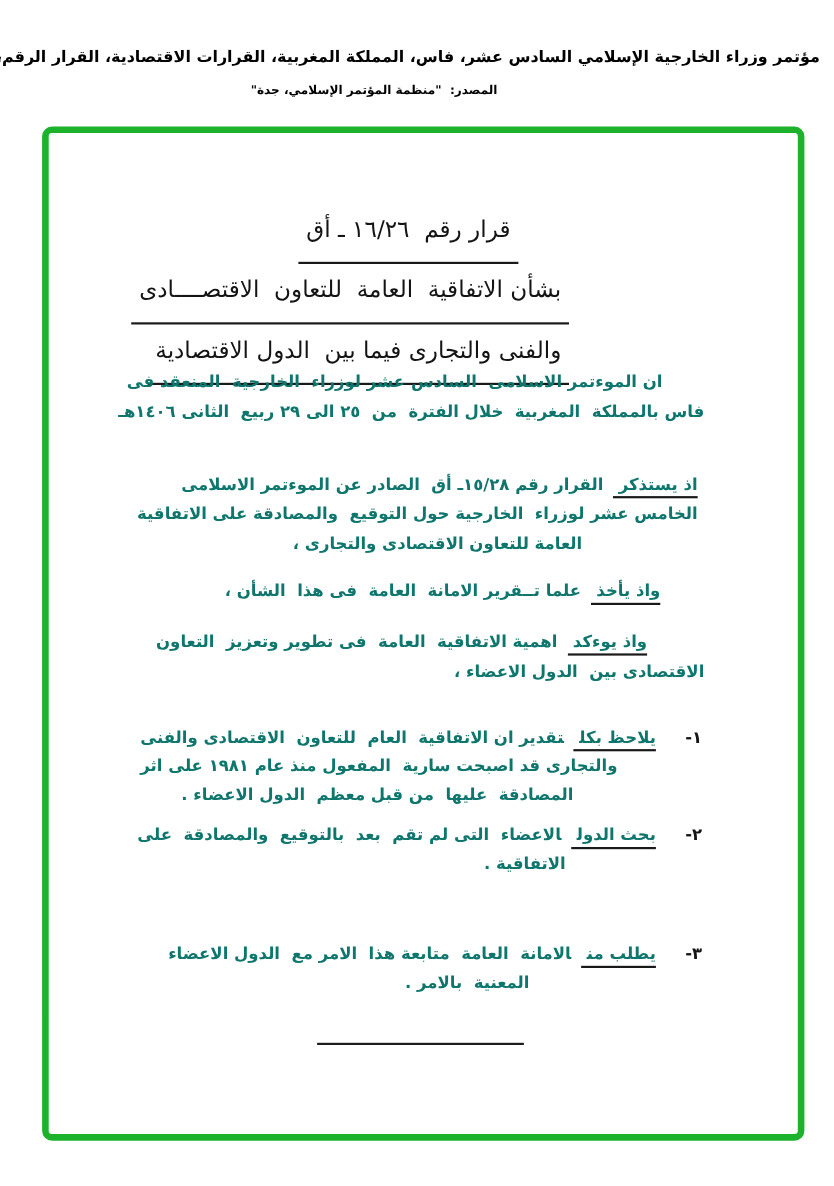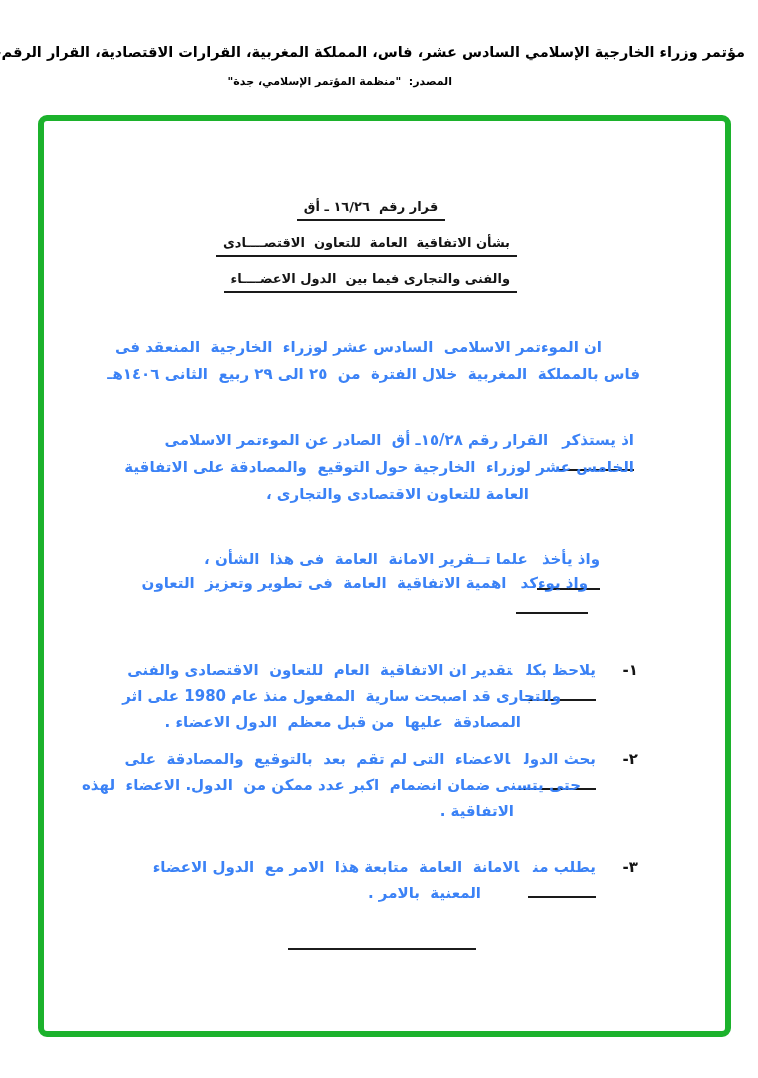--- a/index.html
+++ b/index.html
@@ -23,38 +23,38 @@
     position:absolute; left:38px; top:115px; width:693px; height:922px;
     box-sizing:border-box; border:6px solid #1cb22c; border-radius:9px;
     background:#ffffff;
   }
   
   .doc-title {
     position:absolute; top:196px; left:225px; width:292px; text-align:center;
   }
   .t-row { margin-bottom:11px; }
   .t-line {
-    display:inline-block; font-weight:bold; font-size:13px;
-    border-bottom:2px solid #1a1a1a; padding:0 7px 5px; white-space:pre;
+    display:inline-block; font-weight:normal; font-size:21px;
+    border-bottom:2px solid #1a1a1a; padding:0 7px 18px; white-space:pre;
   }
   .para { position:absolute; }
   .line {
     white-space:pre; text-align:right; font-weight:bold; font-size:15px;
-    line-height:27px; color:#3b82f6;
+    line-height:27px; color:#0f766e;
   }
   .lead {
-    border-bottom:2px solid #1a1a1a; padding-bottom:20px; padding-left:5px;
+    border-bottom:2px solid #1a1a1a; padding-bottom:2px; padding-left:5px;
     margin-left:9px;
   }
   .pb1 { top:334px; right:118px; }
   .pb1 .li0 { padding-right:38px; }
   .pb1 .li2 { padding-right:135px; }
   .pb2 { top:427px; right:124px; }
   .pb2 .li2 { padding-right:105px;text-align:right; }
-  .pb3 { top:524px; right:118px;margin-top:22px; }
+  .pb3 { top:524px; right:118px; }
   .pb3 .li0 { padding-right:40px; }
   .pb4 { top:570px; right:118px; }
   .pb4 .li0 { padding-right:52px; }
   
   .item { position:absolute; right:120px; display:flex; gap:16px; }
   .item .line { line-height:26px; }
   .num {
     flex:0 0 auto; width:26px; font-weight:bold; font-size:15px;
     line-height:26px; text-align:right; white-space:pre;
   }
@@ -80,56 +80,56 @@
 <div class="page">
 
   <div class="hdr1">مؤتمر وزراء الخارجية الإسلامي السادس عشر، فاس، المملكة المغربية، القرارات الاقتصادية، القرار الرقم، ١٦/٢٦-أق</div>
   <div class="hdr2">المصدر:  "منظمة المؤتمر الإسلامي، جدة"</div>
 
   <div class="frame" style="border-color: rgb(28, 178, 44);"></div>
 
   <div class="doc-title">
     <div class="t-row"><span class="t-line">قرار رقم  ١٦/٢٦ ـ أق</span></div>
     <div class="t-row"><span class="t-line">بشأن الاتفاقية  العامة  للتعاون  الاقتصــــادى</span></div>
-    <div class="t-row"><span class="t-line">والفنى والتجارى فيما بين  الدول الاعضــــاء</span></div>
+    <div class="t-row"><span class="t-line">والفنى والتجارى فيما بين  الدول الاقتصادية</span></div>
   </div>
 
   <div class="para pb1">
     <div class="line li0">ان الموءتمر الاسلامى  السادس عشر لوزراء  الخارجية  المنعقد فى</div>
     <div class="line li1">فاس بالمملكة  المغربية  خلال الفترة  من  ٢٥ الى ٢٩ ربيع  الثانى ١٤٠٦هـ</div>
   </div>
 
   <div class="para pb2">
     <div class="line li0"><span class="lead">اذ يستذكر</span><span>القرار رقم ١٥/٢٨ـ أق  الصادر عن الموءتمر الاسلامى</span></div>
     <div class="line li1">الخامس عشر لوزراء  الخارجية حول التوقيع  والمصادقة على الاتفاقية</div>
     <div class="line li2">العامة للتعاون الاقتصادى والتجارى ،</div>
   </div>
 
   <div class="para pb3">
     <div class="line li0"><span class="lead">واذ يأخذ</span><span>علما تــقرير الامانة  العامة  فى هذا  الشأن ،</span></div>
   </div>
 
   <div class="para pb4">
     <div class="line li0"><span class="lead">واذ يوءكد</span><span>اهمية الاتفاقية  العامة  فى تطوير وتعزيز  التعاون</span></div>
+    <div class="line li1">الاقتصادى بين  الدول الاعضاء ،</div>
   </div>
 
   <div class="item it1">
     <div class="num">١-</div>
     <div class="ibody">
       <div class="line li0"><span class="lead">يلاحظ بكل</span><span>تقدير ان الاتفاقية  العام  للتعاون  الاقتصادى والفنى</span></div>
-      <div class="line li1">والتجارى قد اصبحت سارية  المفعول منذ عام 1980 على اثر</div>
+      <div class="line li1">والتجارى قد اصبحت سارية  المفعول منذ عام ١٩٨١ على اثر</div>
       <div class="line li2">المصادقة  عليها  من قبل معظم  الدول الاعضاء .</div>
     </div>
   </div>
 
   <div class="item it2">
     <div class="num">٢-</div>
     <div class="ibody">
       <div class="line li0"><span class="lead">بحث الدول</span><span>الاعضاء  التى لم تقم  بعد  بالتوقيع  والمصادقة  على</span></div>
-      <div class="line li2">حتى يتسنى ضمان انضمام  اكبر عدد ممكن من  الدول. الاعضاء  لهذه</div>
       <div class="line li3">الاتفاقية .</div>
     </div>
   </div>
 
   <div class="item it3">
     <div class="num">٣-</div>
     <div class="ibody">
       <div class="line li0"><span class="lead">يطلب من</span><span>الامانة  العامة  متابعة هذا  الامر مع  الدول الاعضاء</span></div>
       <div class="line li1">المعنية  بالامر .</div>
     </div>

